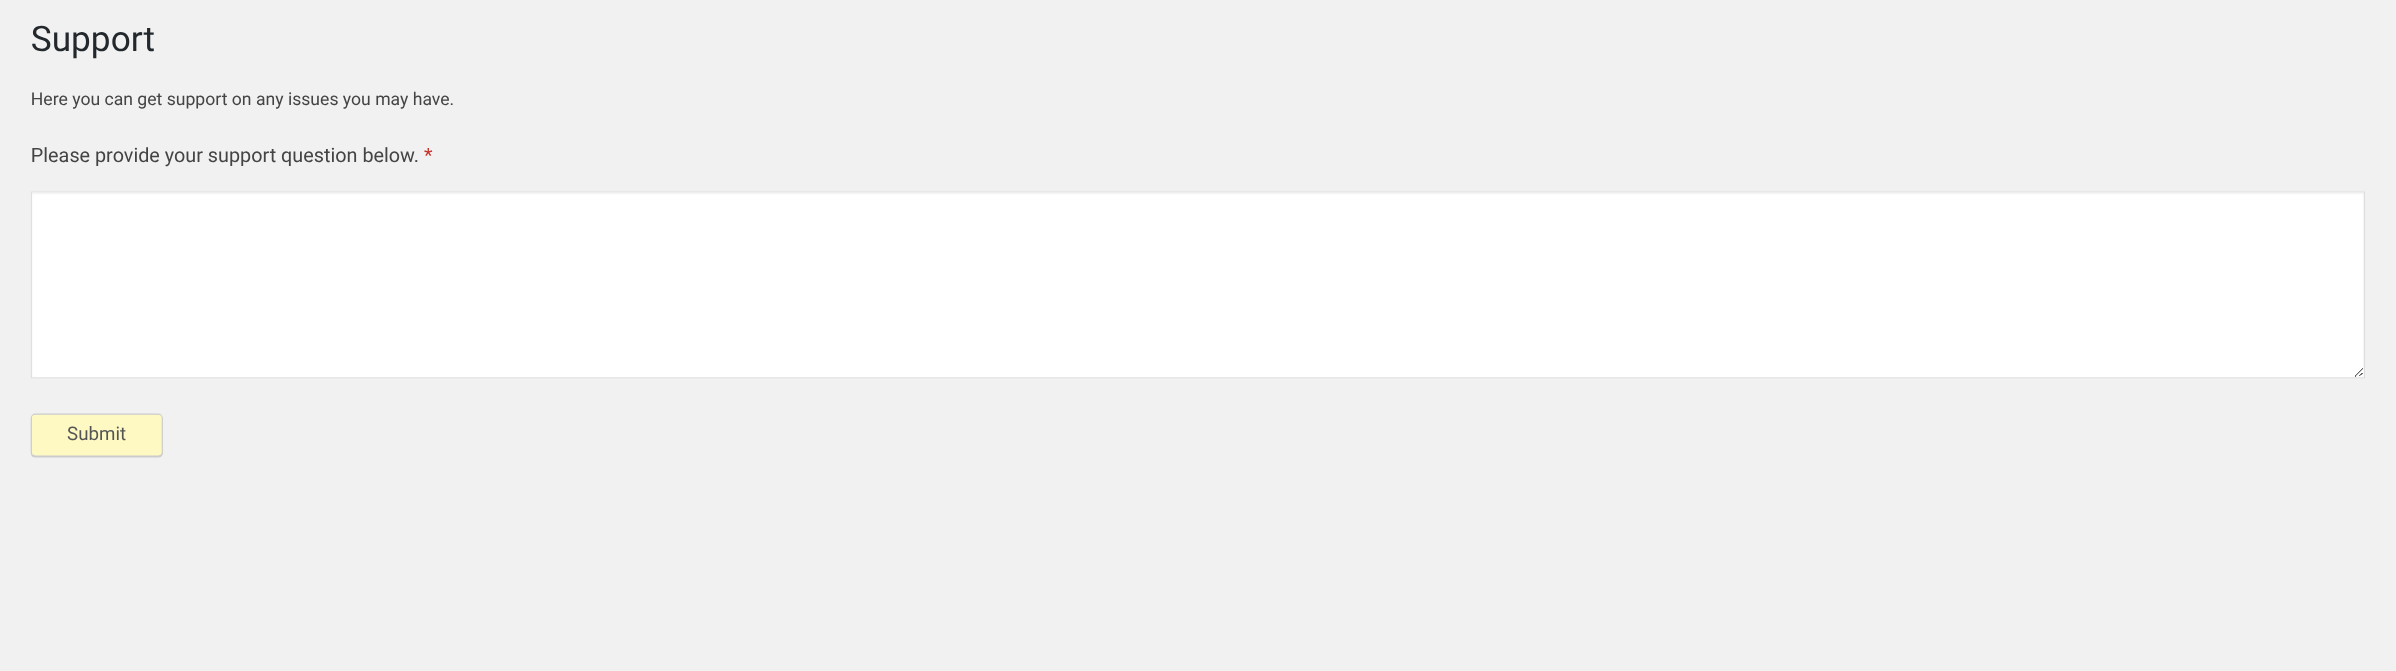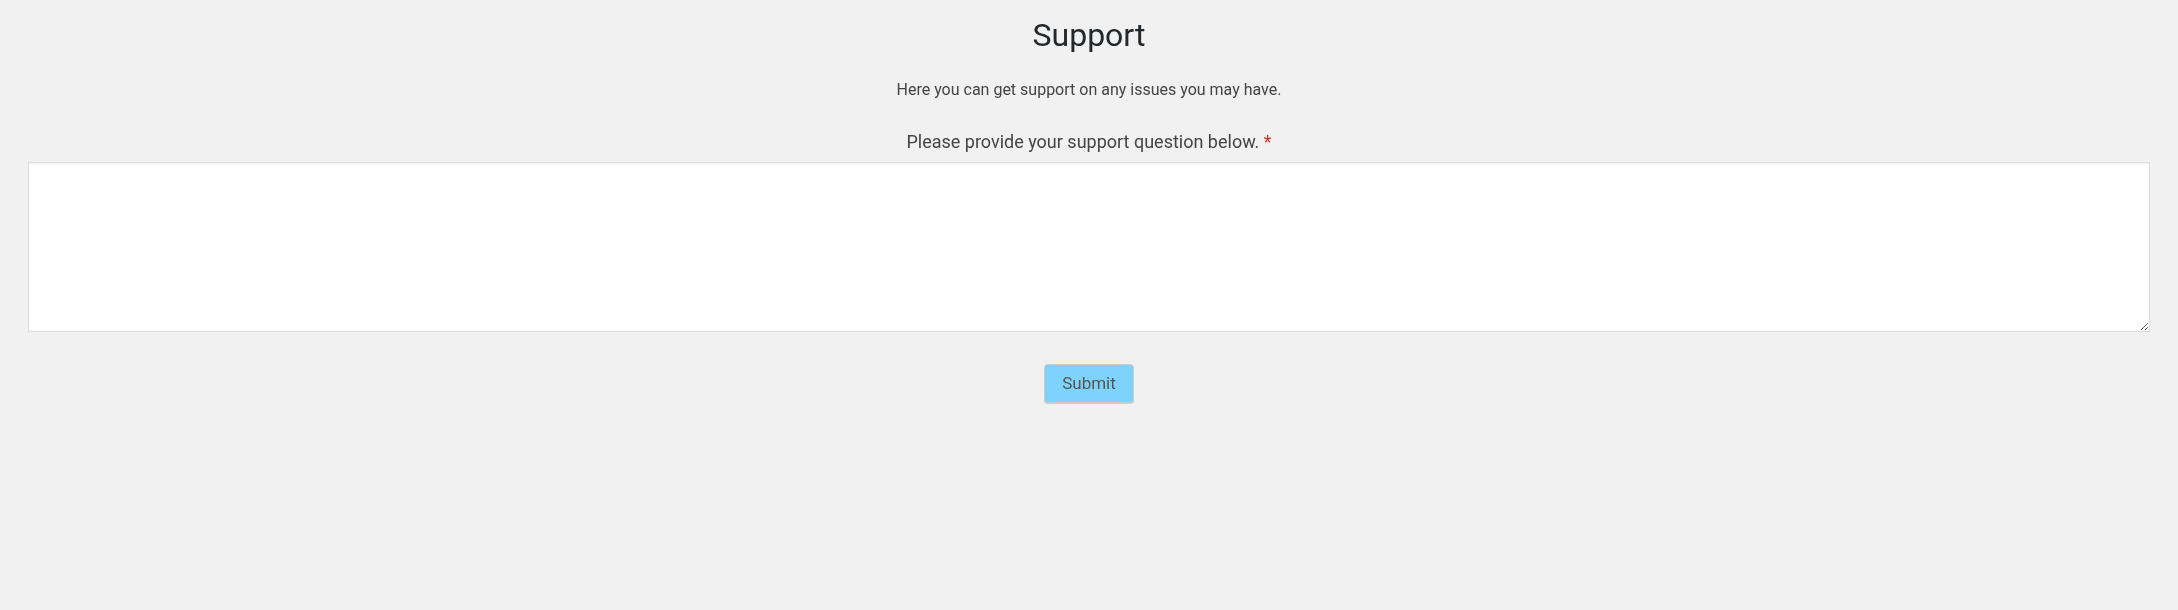--- a/index.html
+++ b/index.html
@@ -1,19 +1,18 @@
 <!DOCTYPE html>
 <html><head>
   <meta charset="utf-8">
   <style>
     * {
       box-sizing: border-box;
       margin: 0;
       padding: 0;
-      text-align: center;
     }
     body {
       font-family: -apple-system, BlinkMacSystemFont, "Segoe UI", Roboto, "Helvetica Neue", Arial, sans-serif;
       background-color: #f1f1f1;
       padding: 15px 28px 30px 28px;
       color: #23282d;
     }
     h1.page-heading {
       font-size: 32px;
       font-weight: 400;
@@ -24,21 +23,21 @@
     p.intro-text {
       font-size: 16px;
       color: #444;
       margin-bottom: 28px;
       line-height: 1.4;
     }
     label.field-label {
       display: block;
       font-size: 18px;
       color: #444;
-      margin-bottom: 8px;
+      margin-bottom: 20px;
       line-height: 1.4;
     }
     .required-asterisk {
       color: #c9302c;
     }
     textarea.support-input {
       width: 100%;
       height: 170px;
       padding: 8px;
       font-size: 14px;
@@ -47,26 +46,26 @@
       border: 1px solid #ddd;
       box-shadow: inset 0 1px 2px rgba(0,0,0,0.07);
       resize: both;
       outline: none;
     }
     .button-row {
       margin-top: 28px;
     }
     button.submit-btn {
       display: inline-block;
-      background: #7dd3fc;
+      background: #fef9c3;
       border: 1px solid #ccc;
       color: #555;
       font-size: 17px;
       line-height: 1;
-      padding: 10px 17px;
+      padding: 10px 32px;
       border-radius: 4px;
       cursor: pointer;
       box-shadow: 0 1px 0 #ccc;
       font-family: inherit;
     }
   </style>
 </head>
 <body>
 
 

